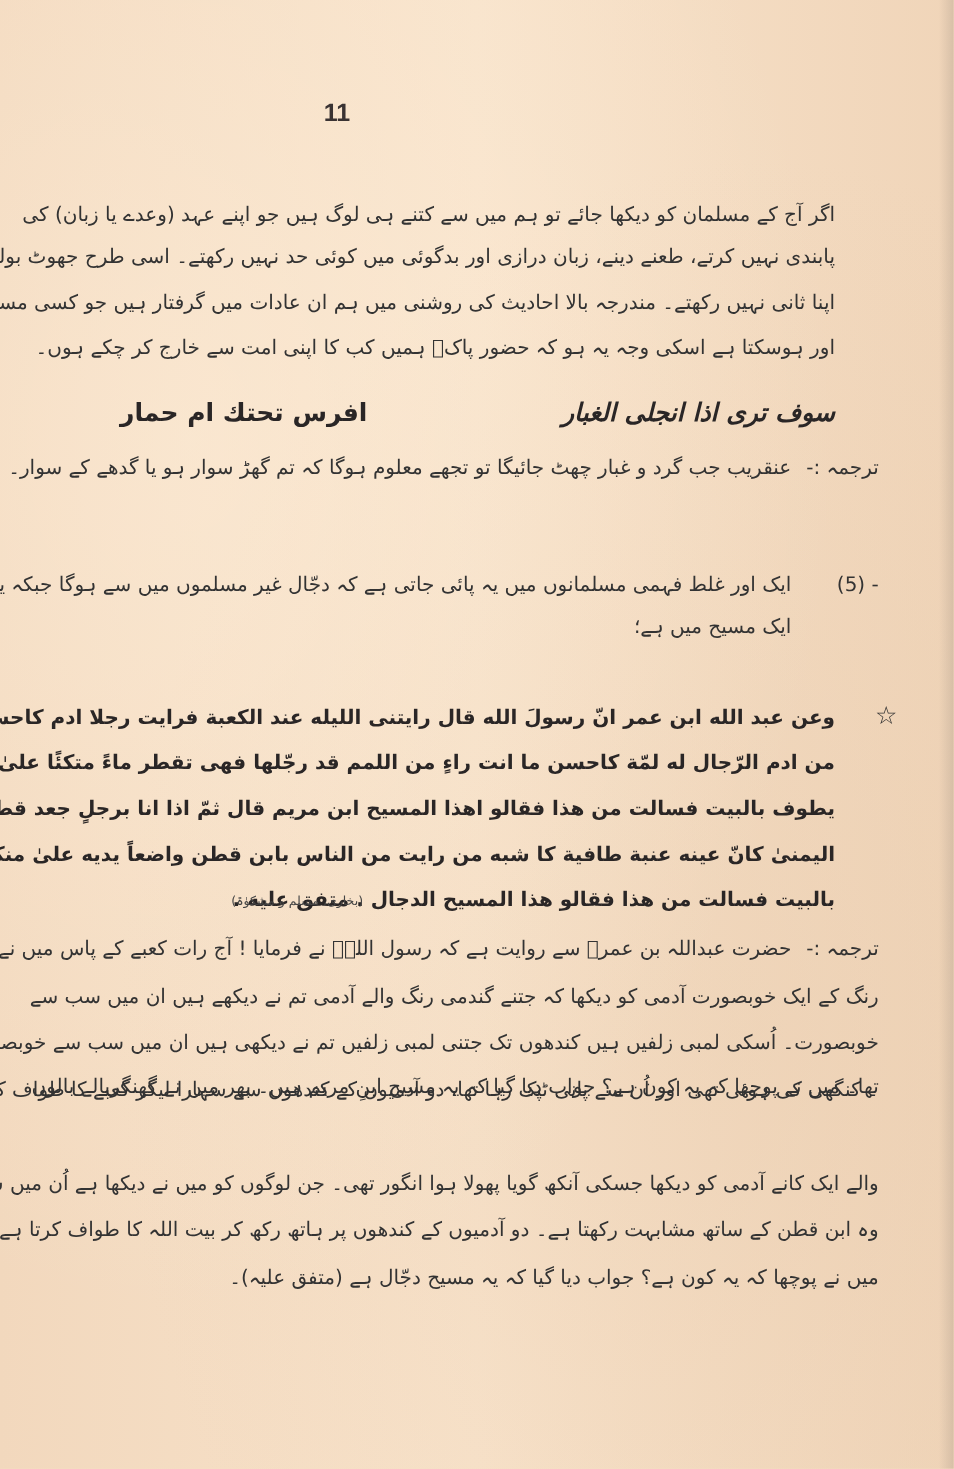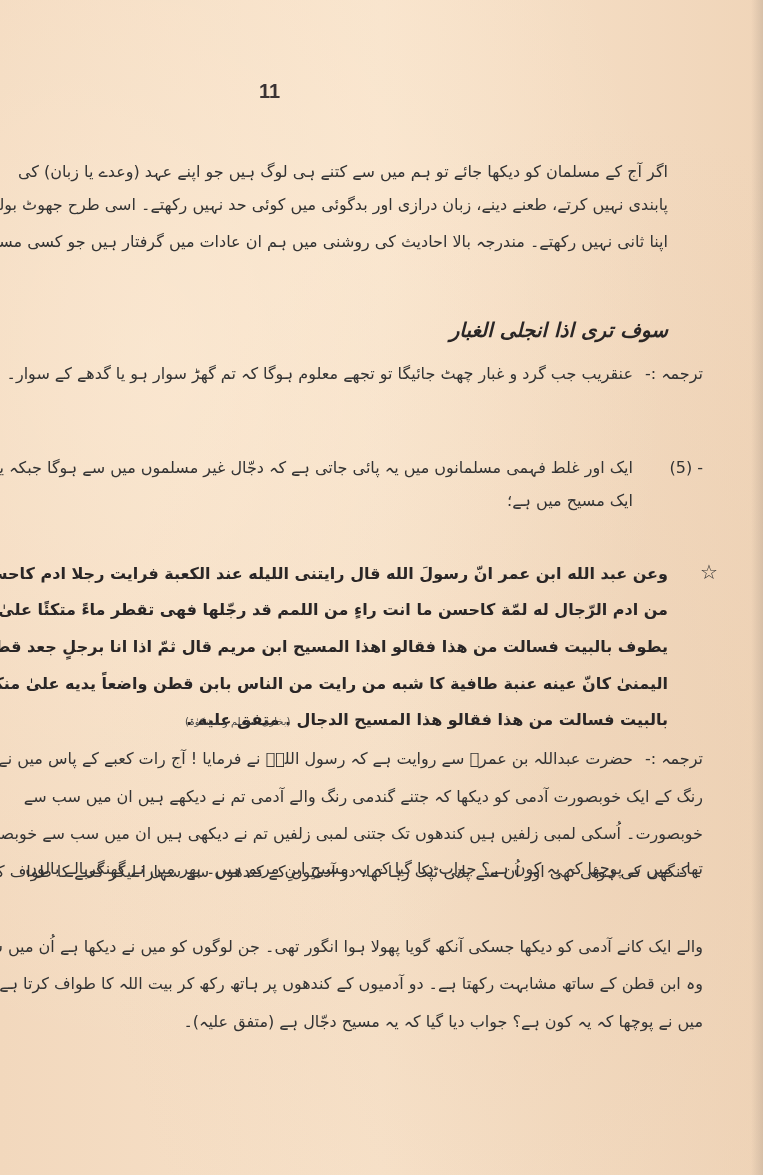--- a/index.html
+++ b/index.html
@@ -37,22 +37,24 @@
 </style>
 </head>
 <body>
 
 <div class="page">
   <div class="page-number">11</div>
 
   <div class="line" style="right:95px; top:160px;">اگر آج کے مسلمان کو دیکھا جائے تو ہم میں سے کتنے ہی لوگ ہیں جو اپنے عہد (وعدے یا زبان) کی</div>
   <div class="line" style="right:95px; top:193px;">پابندی نہیں کرتے، طعنے دینے، زبان درازی اور بدگوئی میں کوئی حد نہیں رکھتے۔ اسی طرح جھوٹ بولنے میں بھی ہم</div>
   <div class="line" style="right:95px; top:230px;">اپنا ثانی نہیں رکھتے۔ مندرجہ بالا احادیث کی روشنی میں ہم ان عادات میں گرفتار ہیں جو کسی مسلمان میں نہیں ہوسکتیں،</div>
+  <div class="line" style="right:95px; top:266px;">اور ہوسکتا ہے اسکی وجہ یہ ہو کہ حضور پاکؐ ہمیں کب کا اپنی امت سے خارج کر چکے ہوں۔</div>
 
   <div class="line verse" style="right:95px; top:318px;font-style:italic;">سوف ترى اذا انجلى الغبار</div>
+  <div class="line verse" style="left:96px; top:318px; direction:rtl;">افرس تحتك ام حمار</div>
 
   <div class="line label" style="right:60px; top:362px;">ترجمہ :-</div>
   <div class="line" style="right:130px; top:362px;">عنقریب جب گرد و غبار چھٹ جائیگا تو تجھے معلوم ہوگا کہ تم گھڑ سوار ہو یا گدھے کے سوار۔</div>
 
   <div class="line" style="right:60px; top:456px; direction:ltr;">(5) -</div>
   <div class="line" style="right:130px; top:456px;">ایک اور غلط فہمی مسلمانوں میں یہ پائی جاتی ہے کہ دجّال غیر مسلموں میں سے ہوگا جبکہ یہ بھی غلط ہے کیونکہ</div>
   <div class="line" style="right:130px; top:489px;">ایک مسیح میں ہے؛</div>
 
   <div class="star" style="right:45px; top:560px;">☆</div>
   <div class="line arabic" style="right:95px; top:562px;">وعن عبد الله ابن عمر انّ رسولَ الله قال رايتنى الليله عند الكعبة فرايت رجلا ادم كاحسن ما انت راءٍ</div>

